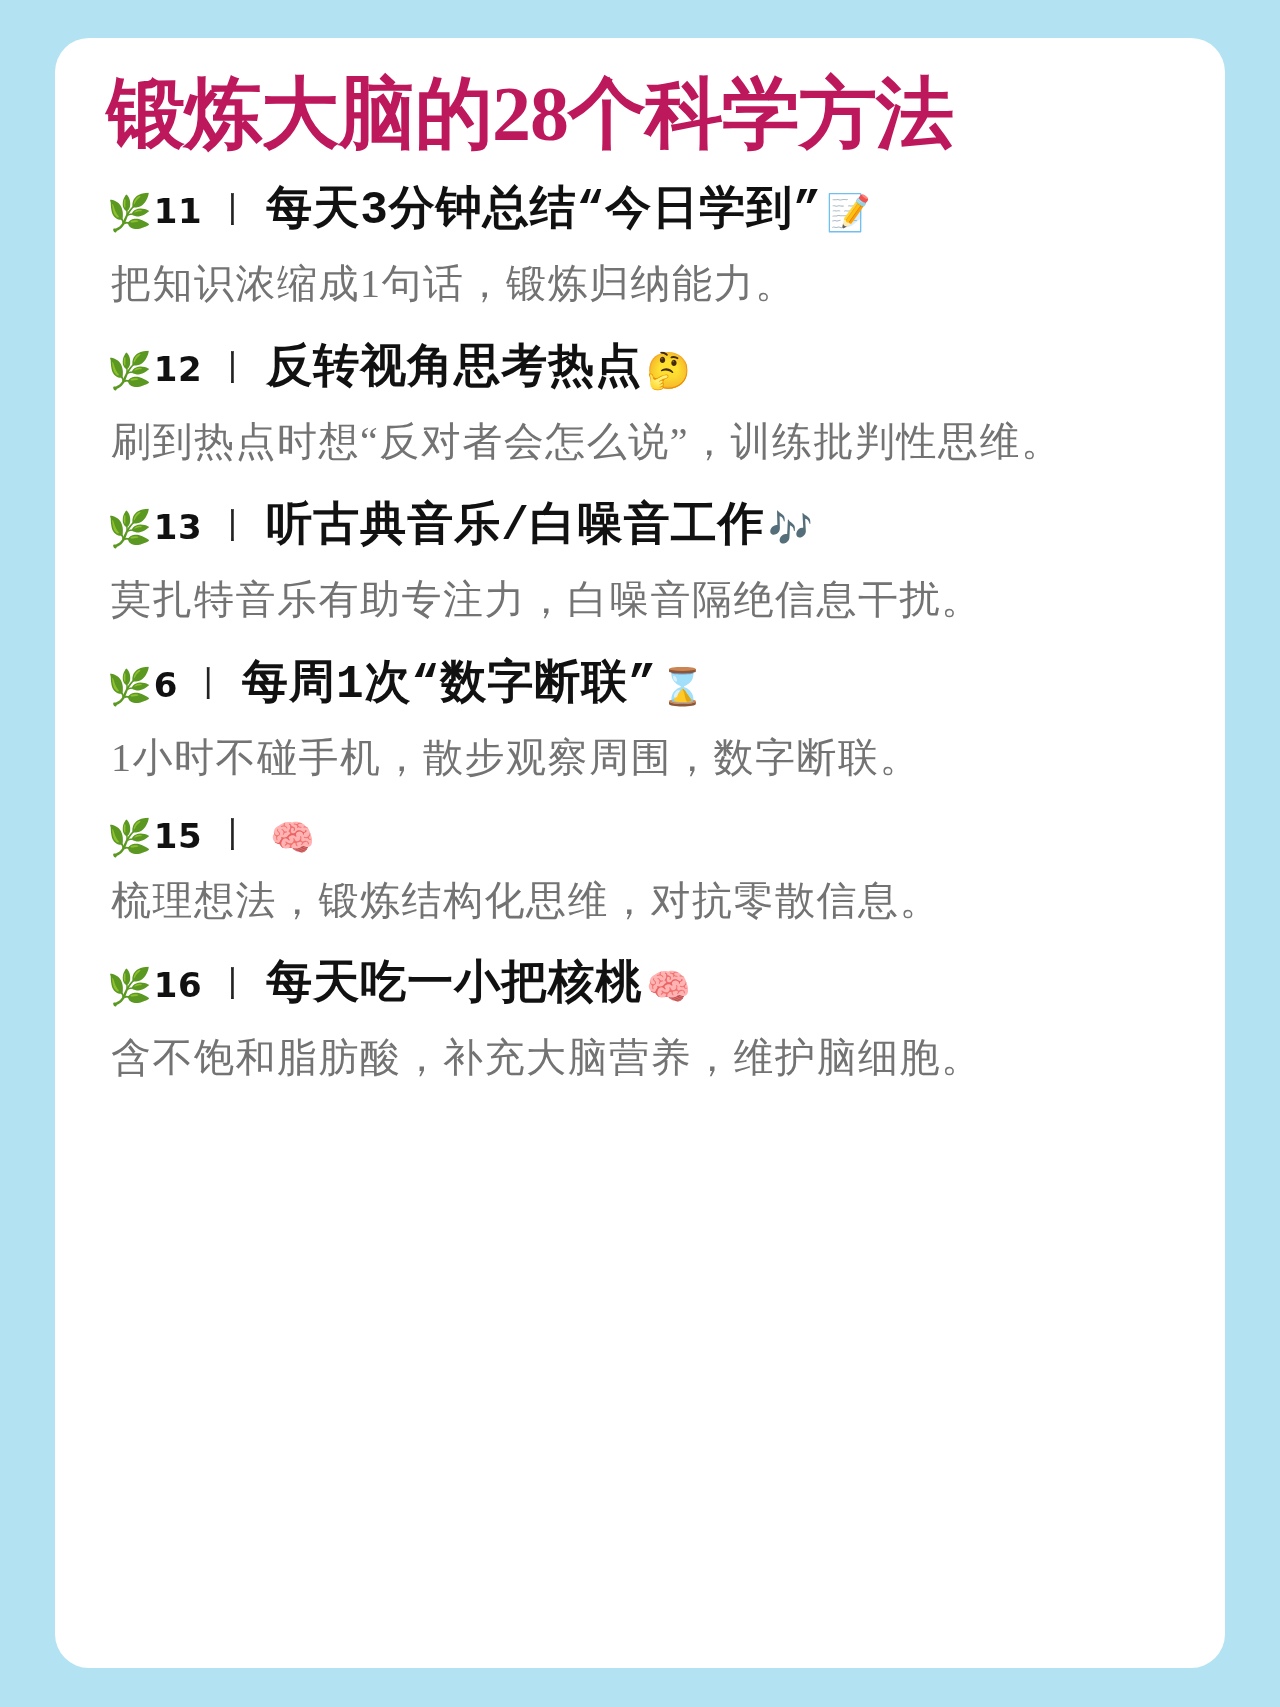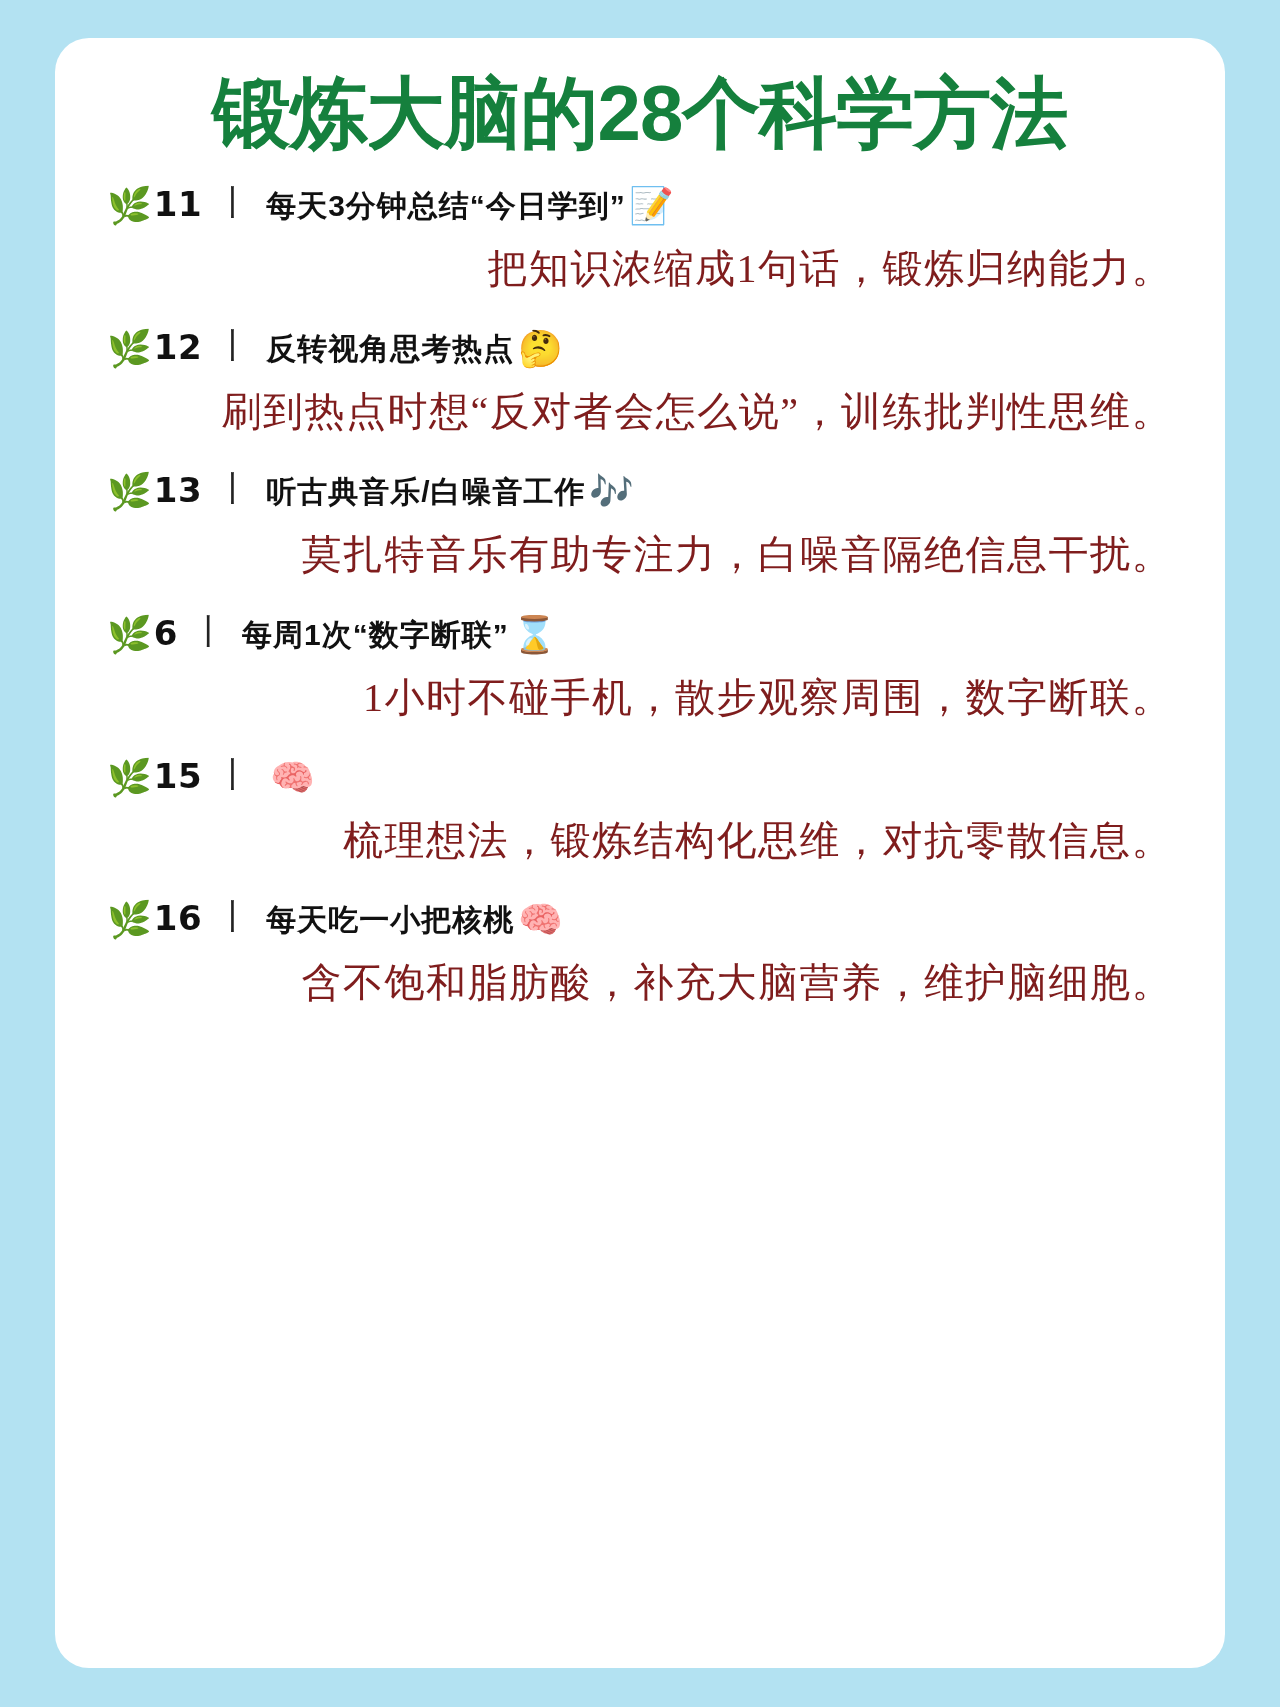--- a/index.html
+++ b/index.html
@@ -19,27 +19,27 @@
     top: 38px;
     width: 1170px;
     height: 1630px;
     background: #ffffff;
     border-radius: 34px;
     box-sizing: border-box;
     padding: 18px 52px 0 52px;
     overflow: hidden;
   }
   .title {
-    font-family: Liberation Sans, sans-serif;
+    font-family: Liberation Serif, serif;
     font-weight: 700;
     font-size: 78px;
     line-height: 1.12;
     letter-spacing: -1px;
-    color: #15803d;
-    text-align: center;
+    color: #be185d;
+    text-align: left;
     margin: 14px 0 20px 0;
     white-space: nowrap;
   }
   .item {
     margin: 0 0 6px 0;
   }
   .item-head {
     display: flex;
     align-items: baseline;
     font-family: "DejaVu Sans", "Liberation Sans", sans-serif;
@@ -64,39 +64,38 @@
   }
   .sep {
     font-weight: 400;
     font-size: 34px;
     margin: 0 16px 0 14px;
     color: #222;
     position: relative;
     top: -2px;
   }
   .head-text {
-    font-family: Liberation Sans, sans-serif;
+    font-family: Liberation Mono, monospace;
     font-weight: 700;
-    font-size: 30px;
+    font-size: 46px;
     letter-spacing: 1px;
   }
   .head-emoji {
     font-size: 36px;
     margin-left: 4px;
     position: relative;
     top: 2px;
   }
   .body-text {
     font-family: "Liberation Serif", "DejaVu Serif", serif;
     font-size: 40px;
     line-height: 1.82;
-    color: #7f1d1d;
+    color: #737373;
     letter-spacing: 1.5px;
     margin: 2px 0 14px 4px;
-    text-align: right;
   }
 </style>
 </head>
 <body>
 
 <div class="card">
 
   <div class="title">锻炼大脑的28个科学方法</div>
 
   <div class="item">

